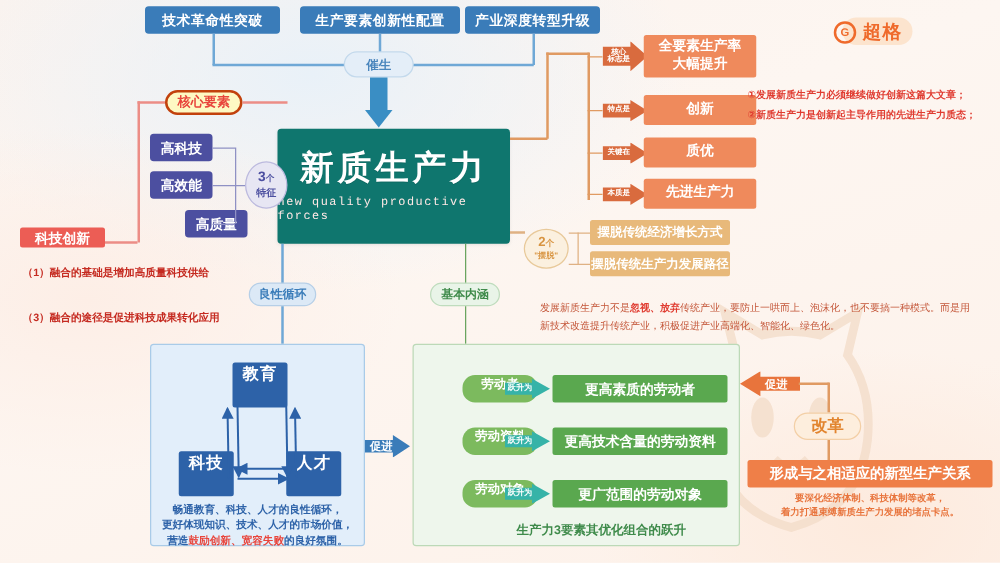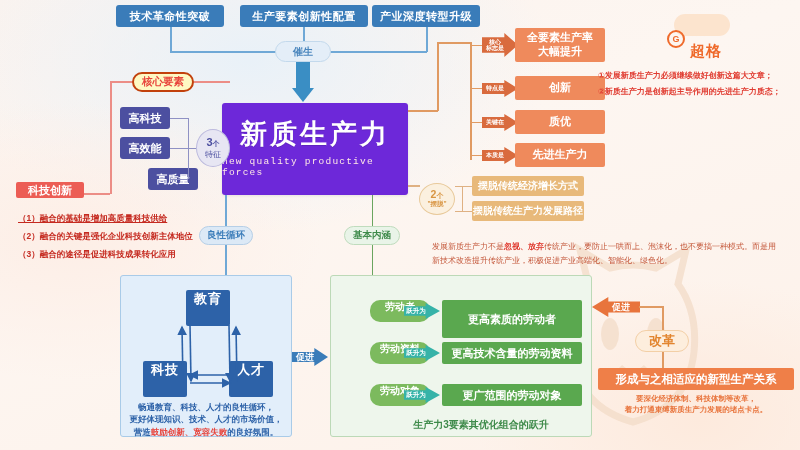--- a/index.html
+++ b/index.html
@@ -29,21 +29,21 @@
   .pill-red{background:#fef9c3;color:#e8453c;border:2px solid #c2410c;}
   .pill-blue{background:#dce9f6;color:#3a7cb9;border:1px solid #b6cfe7;}
   .pill-bluelt{background:#e4eef8;color:#4a86bd;border:1px solid #c3d9ec;}
   .pill-green{background:#e9f4e8;color:#3f8b4b;border:1px solid #bfdcbd;}
   .pill-orange{background:#fdeedd;color:#e2852f;border:1px solid #f3cfa6;}
   .purple-box{background:#4c4fa0;color:#fff;font-weight:bold;font-size:11px;border-radius:3px;}
   .oval{border-radius:50%;}
 
   .center-card{
     position:absolute;left:222px;top:103px;width:186px;height:92px;
-    background:#6d28d9;border-radius:3px;
+    background:#0f766e;border-radius:3px;
     display:flex;flex-direction:column;align-items:center;justify-content:center;
     box-shadow:0 1px 3px rgba(0,0,0,.08);
   }
   .center-cn{color:#fff;font-size:27px;font-weight:bold;letter-spacing:3px;line-height:1.1;
      text-shadow:0 1px 0 rgba(0,0,0,.12);}
   .center-en{color:#ffe9e6;font-size:9.5px;letter-spacing:1.2px;margin-top:6px;font-family:"Liberation Mono",monospace;}
 
   .red-tag{position:absolute;background:#ec5d55;color:#fff;font-weight:bold;font-size:11px;
       border-radius:2px;display:flex;align-items:center;justify-content:center;}
 
@@ -95,21 +95,21 @@
   .ln{position:absolute;background:#6fa8d6;}
   .ln-red{position:absolute;background:#ec8d86;}
   .ln-orange{position:absolute;background:#e09a62;}
   .ln-tan{position:absolute;background:#dfb183;}
   .ln-green{position:absolute;background:#6aa55f;}
   .ln-purple{position:absolute;background:#8f91c4;}
 
   .brand{position:absolute;right:78px;top:16px;display:flex;align-items:center;gap:5px;}
   .brand-g{width:14px;height:14px;border-radius:50%;border:2px solid #ef6a2b;
      display:flex;align-items:center;justify-content:center;color:#ef6a2b;font-size:9px;font-weight:bold;}
-  .brand-txt{color:#ef6a2b;font-size:15px;font-weight:bold;letter-spacing:1px;margin-top:26px;}
+  .brand-txt{color:#ef6a2b;font-size:15px;font-weight:bold;letter-spacing:1px;}
   .brand-pill{position:absolute;right:0;top:12px;width:56px;height:22px;border-radius:11px;background:#fce4ce;}
 
   .dn-arrow{position:absolute;width:0;height:0;border-left:11px solid transparent;
      border-right:11px solid transparent;border-top:14px solid #3a8ec4;}
   .stem{position:absolute;background:#3a8ec4;}
 </style>
 </head>
 <body>
 
 <div id="canvas">
@@ -179,25 +179,24 @@
   <div class="ln-purple" style="left:188px;top:118px;width:1.3px;height:61px;"></div>
   <div class="ln-purple" style="left:170px;top:118px;width:18px;height:1.3px;"></div>
   <div class="ln-purple" style="left:170px;top:179px;width:18px;height:1.3px;"></div>
   <div class="ln-purple" style="left:170px;top:148px;width:26px;height:1.3px;"></div>
 
   <div class="node oval" style="left:196px;top:129px;width:34px;height:38px;background:#e7e6f3;border:1px solid #bcbade;
               flex-direction:column;color:#4c4fa0;">
     <div style="font-size:11px;font-weight:bold;line-height:1;">
       <span>3</span><span style="font-size:7px;">个</span>
     </div>
-    <div style="font-size:8px;font-weight:normal;margin-top:1px;">特征</div>
-  </div>
-
-  <div class="note-left" style="left:18px;top:210px;text-decoration:underline;">（1）融合的基础是增加高质量科技供给</div>
-  <div class="note-left" style="left:18px;top:228px;">（2）融合的关键是强化企业科技创新主体地位</div>
+    <div style="font-size:8px;font-weight:bold;margin-top:1px;">特征</div>
+  </div>
+
+  <div class="note-left" style="left:18px;top:210px;">（1）融合的基础是增加高质量科技供给</div>
   <div class="note-left" style="left:18px;top:246px;">（3）融合的途径是促进科技成果转化应用</div>
 
   <div class="ln-orange" style="left:470px;top:42px;width:1.5px;height:118px;"></div>
   <div class="ln-orange" style="left:408px;top:110px;width:30px;height:1.5px;"></div>
   <div class="ln-orange" style="left:437px;top:42px;width:1.5px;height:69px;"></div>
   <div class="ln-orange" style="left:437px;top:42px;width:34px;height:1.5px;"></div>
 
   <div class="ln-orange" style="left:470px;top:45px;width:12px;height:1.3px;"></div>
   <div class="ln-orange" style="left:470px;top:88px;width:12px;height:1.3px;"></div>
   <div class="ln-orange" style="left:470px;top:122px;width:12px;height:1.3px;"></div>
@@ -318,21 +317,21 @@
   <div class="green-arrow" style="left:404px;top:303px;width:36px;height:16px;">
     <span>跃升为</span>
   </div>
   <div class="green-arrow" style="left:404px;top:345px;width:36px;height:16px;">
     <span>跃升为</span>
   </div>
   <div class="green-arrow" style="left:404px;top:387px;width:36px;height:16px;">
     <span>跃升为</span>
   </div>
 
-  <div class="green-long" style="left:442px;top:300px;width:140px;height:38px;">
+  <div class="green-long" style="left:442px;top:300px;width:140px;height:22px;">
     <span>更高素质的劳动者</span>
   </div>
   <div class="green-long" style="left:442px;top:342px;width:140px;height:22px;">
     <span>更高技术含量的劳动资料</span>
   </div>
   <div class="green-long" style="left:442px;top:384px;width:140px;height:22px;">
     <span>更广范围的劳动对象</span>
   </div>
 
   <div class="cap cap-green" style="left:330px;top:418px;width:302px;">生产力3要素其优化组合的跃升</div>

